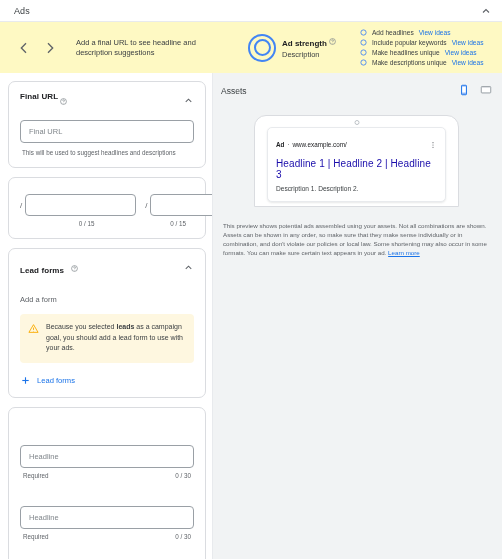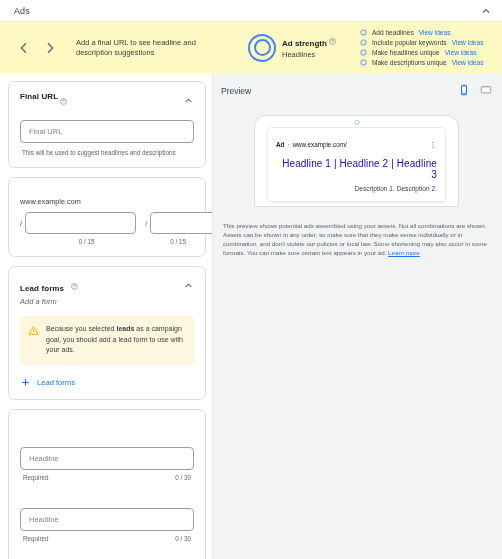--- a/index.html
+++ b/index.html
@@ -81,21 +81,21 @@
     background: #fff;
     border: 1px solid #dadce0;
     border-radius: 7px;
     margin-bottom: 9px;
     padding: 10px 11px 11px 11px;
   }
   .card-head { display: flex; align-items: flex-start; }
   .card-title {
     font-size: 8px; font-weight: bold; color: #202124; letter-spacing: .1px;
   }
-  .card-sub { font-size: 7.5px; color: #5f6368; margin-top: 2px; font-style: italic; }
+  .card-sub { font-size: 7.5px; color: #5f6368; margin-top: 18px; }
   .card-head-spacer { flex: 1; }
   .card-chev { width: 11px; height: 11px; color: #5f6368; margin-top: 1px; }
 
   .field {
     width: 100%; height: 23px;
     border: 1px solid #9aa0a6; border-radius: 4px;
     background: #fff;
     font-family: "Liberation Sans", sans-serif;
     font-size: 7.5px; color: #80868b;
     padding: 0 8px;
@@ -173,21 +173,20 @@
   }
   .camera {
     width: 5px; height: 5px; border-radius: 50%;
     border: 1px solid #bdc1c6; background: #fff;
     position: absolute; top: 4px; left: 50%; transform: translateX(-50%);
   }
   .ad-card {
     border: 1px solid #e8eaed; border-radius: 5px;
     background: #fff; padding: 7px 8px 9px 8px;
     box-shadow: 0 1px 2px rgba(60,64,67,.12);
-    text-align: right;
   }
   .ad-row1 { display: flex; align-items: center; }
   .ad-badge { font-size: 6.3px; font-weight: bold; color: #202124; }
   .ad-dot { font-size: 6.3px; color: #5f6368; margin: 0 3px; }
   .ad-url { font-size: 6.3px; color: #202124; }
   .ad-row1-spacer { flex: 1; }
   .kebab { width: 8px; height: 8px; color: #5f6368; }
   .ad-headline {
     font-size: 10px; color: #1a0dab; margin-top: 5px; letter-spacing: .1px;
   }
@@ -233,21 +232,21 @@
     <div class="strength-wrap">
       <div class="ring">
         <div class="ring-inner"></div>
       </div>
       <div class="strength-text">
         <span class="strength-label">Ad strength</span><span><svg class="help-ico" viewBox="0 0 24 24" fill="none" stroke="currentColor" stroke-width="2.4">
               <circle cx="12" cy="12" r="10"></circle>
               <path d="M9.2 9.2a2.9 2.9 0 1 1 3.6 2.8v1.6"></path>
               <circle cx="12" cy="17.4" r="1.1" fill="currentColor" stroke="none"></circle>
             </svg></span>
-        <span class="strength-sub">Headlines</span>
+        <span class="strength-sub">Description</span>
       </div>
     </div>
 
     <div class="checklist">
       <div class="check-row">
         <svg class="circle-ico" viewBox="0 0 24 24" fill="none" stroke="currentColor" stroke-width="3">
             <circle cx="12" cy="12" r="9"></circle>
           </svg>
         <span class="check-label">Add headlines</span>
         <span class="view-ideas">View ideas</span>
@@ -293,21 +292,20 @@
             <svg class="card-chev" viewBox="0 0 24 24" fill="none" stroke="currentColor" stroke-width="2.2">
                 <polyline points="6,15 12,9 18,15"></polyline>
               </svg>
           </span>
         </div>
         <input class="field" value="" placeholder="Final URL" style="">
         <div class="helper">This will be used to suggest headlines and descriptions</div>
       </div>
 
       <div class="card">
-        <div class="dp-url">www.example.com</div>
         <div class="dp-row">
           <div class="dp-seg">
             <span class="dp-slash">/</span>
             <input class="dp-input" value="" style="">
           </div>
           <div class="dp-seg">
             <span class="dp-slash">/</span>
             <input class="dp-input" value="" style="">
           </div>
         </div>
@@ -376,21 +374,21 @@
           <input class="field" style="margin-top: 0px;" value="" placeholder="Headline">
           
         </div>
 
       </div>
 
     </div>
 
     <div class="right">
       <div class="prev-head">
-        <span class="prev-title">Preview</span>
+        <span class="prev-title">Assets</span>
         <span class="prev-spacer"></span>
         <span>
           <svg class="dev-ico active" viewBox="0 0 24 24" fill="none" stroke="currentColor" stroke-width="1.8">
             <rect x="7" y="2.5" width="10" height="19" rx="1.6" fill="#8ab4f8" stroke="#1a73e8"></rect>
             <rect x="8.4" y="5.2" width="7.2" height="12" fill="#ffffff" stroke="none"></rect>
           </svg>
         </span>
         <span>
           <svg class="dev-ico idle" viewBox="0 0 24 24" fill="none" stroke="currentColor" stroke-width="1.8">
             <rect x="2.5" y="5" width="19" height="13" rx="1.6" fill="#dadce0" stroke="#9aa0a6"></rect>

